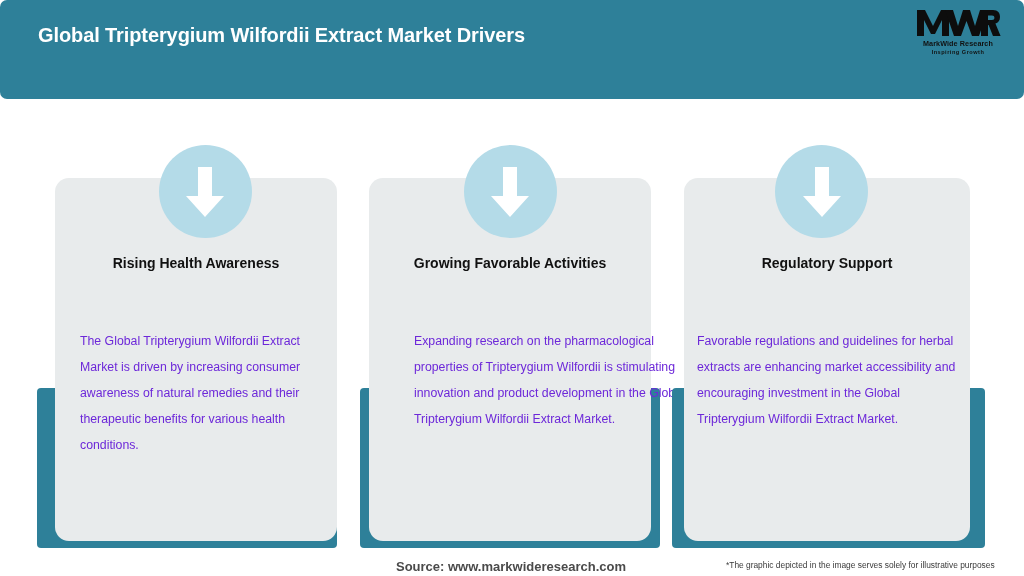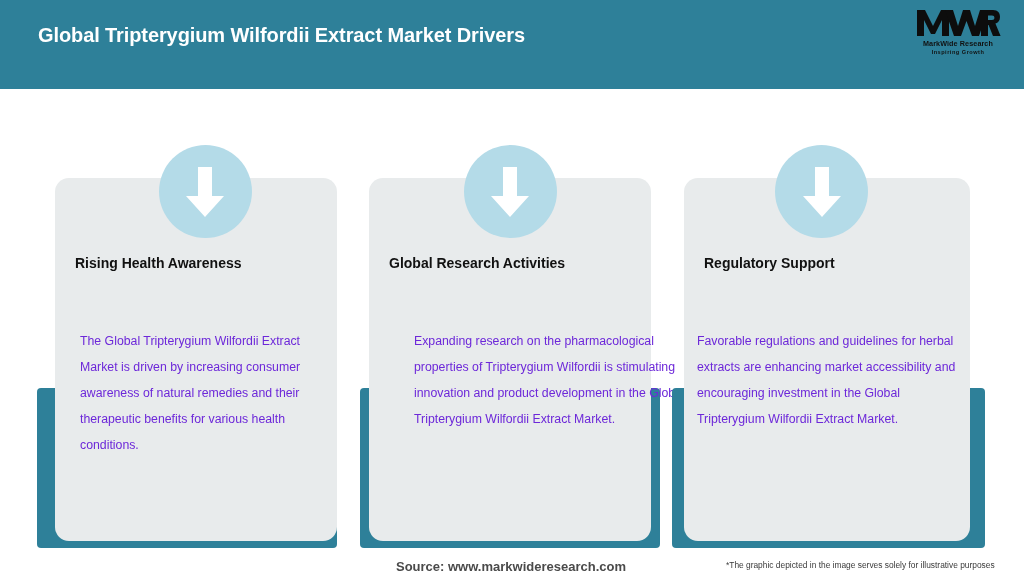--- a/index.html
+++ b/index.html
@@ -20,22 +20,23 @@
     height: 576px;
     background: #ffffff;
   }
 
   
   #header {
     position: absolute;
     left: 0;
     top: 0;
     width: 1024px;
-    height: 89px;
+    height: 99px;
     background: #2e8099;
+    border-radius: 7px;
   }
   #header-title {
     position: absolute;
     left: 38px;
     top: 24px;
     font-size: 20px;
     font-weight: bold;
     color: #ffffff;
     letter-spacing: -0.1px;
     white-space: nowrap;
@@ -101,25 +102,25 @@
     position: absolute;
     left: 50%;
     top: 50%;
     margin-left: -21px;
     margin-top: -27px;
   }
   .card-heading {
     position: absolute;
     left: 0;
     width: 100%;
+    text-align: center;
     font-size: 14px;
     font-weight: bold;
     color: #111111;
     top: 110px;
-    padding-left: 20px;
   }
   .card-body {
     position: absolute;
     font-size: 12.3px;
     line-height: 26px;
     color: #6d28d9;
     top: 183px;
   }
 
   
@@ -179,21 +180,21 @@
   </div>
 
   <div class="card-group" style="left:360px; width:300px;">
     <div class="card-frame" style="top:243px; width:300px; height:160px;"></div>
     <div class="card-panel" style="left:9px; top:33px; width:282px; height:363px;"></div>
     <div class="icon-circle" style="margin-left:-46.5px;">
       <svg width="42" height="54" viewBox="0 0 42 54">
         <polygon fill="#ffffff" points="14,2 28,2 28,31 40,31 21,52 2,31 14,31"></polygon>
       </svg>
     </div>
-    <div class="card-heading" style="left:9px; width:282px;">Global Research Activities</div>
+    <div class="card-heading" style="left:9px; width:282px;">Growing Favorable Activities</div>
     <div class="card-body" style="left:24px; width:272px;margin-left:30px;">Expanding research on the pharmacological properties of Tripterygium Wilfordii is stimulating innovation and product development in the Global Tripterygium Wilfordii Extract Market.</div>
   </div>
 
   <div class="card-group" style="left:672px; width:313px;">
     <div class="card-frame" style="top:243px; width:313px; height:160px;"></div>
     <div class="card-panel" style="left:12px; top:33px; width:286px; height:363px;"></div>
     <div class="icon-circle" style="margin-left:-53.5px;">
       <svg width="42" height="54" viewBox="0 0 42 54">
         <polygon fill="#ffffff" points="14,2 28,2 28,31 40,31 21,52 2,31 14,31"></polygon>
       </svg>

